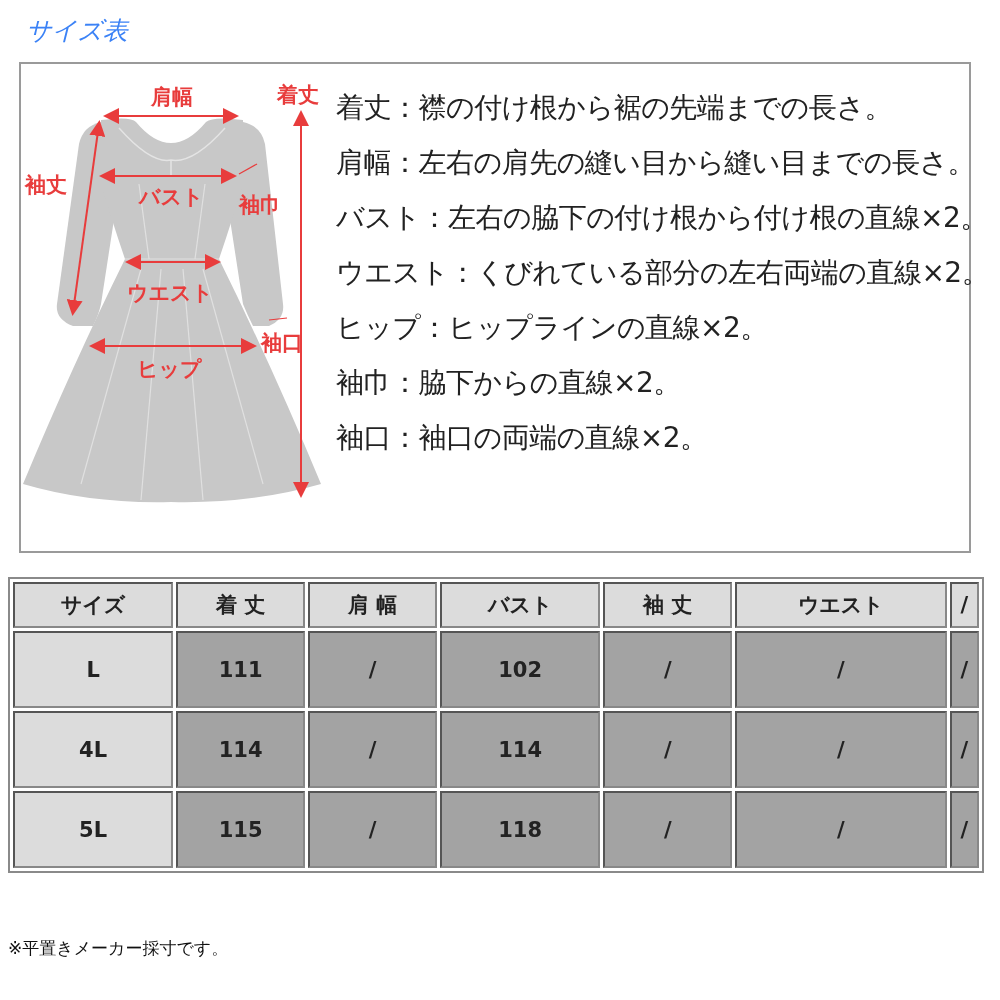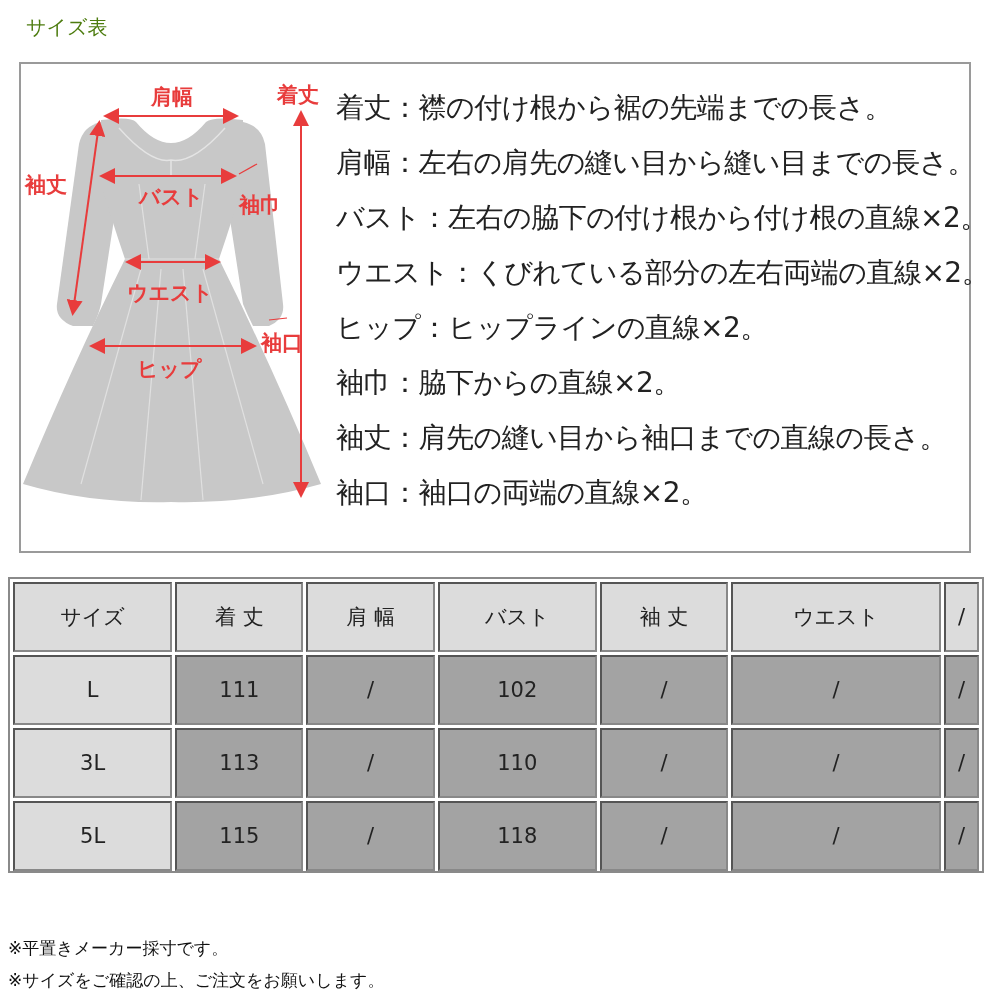--- a/index.html
+++ b/index.html
@@ -1,28 +1,28 @@
 <!DOCTYPE html>
 <html><head>
   <meta charset="utf-8">
   <style>
     html, body { margin: 0; padding: 0; background: #ffffff; }
     body { width: 1000px; height: 1000px; position: relative; overflow: hidden;
            font-family: "DejaVu Sans", "Liberation Sans", sans-serif; color: #222; }
-    .title { position: absolute; left: 26px; top: 14px; font-size: 20px; color: #4d7c0f; }
+    .title { position: absolute; left: 26px; top: 14px; font-size: 25px; color: #3b82f6; font-style: italic; }
     .diagram-box { position: absolute; left: 19px; top: 62px; width: 952px; height: 491px;
                    border: 2px solid #9a9a9a; box-sizing: border-box; background: #fff; }
     .diagram-svg { position: absolute; left: 0; top: 0; }
     .defs { position: absolute; left: 315px; top: 16px; width: 630px; }
     .def-line { font-size: 28px; line-height: 55px; height: 55px; white-space: nowrap; color: #222; letter-spacing: -0.5px; }
     .tbl-wrap { position: absolute; left: 8px; top: 577px; width: 976px; height: 296px;
                 border: 2px solid #8a8a8a; box-sizing: border-box; }
     table.size-table { border-collapse: separate; border-spacing: 3px; width: 100%; height: 100%; }
     table.size-table td, table.size-table th { border: 2px solid #555; border-right-color:#888; border-bottom-color:#888;
-      text-align: center; font-size: 21px; font-weight: normal; color: #222; padding: 12px; height: 42px; }
+      text-align: center; font-size: 21px; font-weight: bold; color: #222; padding: 0; height: 42px; }
     table.size-table th { background: #dcdcdc; }
     table.size-table td.size-cell { background: #dcdcdc; }
     table.size-table td { background: #a3a3a3; }
     .notes { position: absolute; left: 8px; top: 932px; font-size: 17px; line-height: 32px; color: #111; }
     .lbl { font-family: "DejaVu Serif", "Liberation Serif", serif; font-weight: bold; fill: #e83c3c; }
   </style>
 </head>
 <body>
 
 <div class="title">サイズ表</div>
@@ -75,21 +75,20 @@
     <text class="lbl" x="116" y="312" font-size="21">ヒップ</text>
   </svg>
 
   <div class="defs">
     <div class="def-line">着丈：襟の付け根から裾の先端までの長さ。</div>
     <div class="def-line">肩幅：左右の肩先の縫い目から縫い目までの長さ。</div>
     <div class="def-line">バスト：左右の脇下の付け根から付け根の直線×2。</div>
     <div class="def-line">ウエスト：くびれている部分の左右両端の直線×2。</div>
     <div class="def-line">ヒップ：ヒップラインの直線×2。</div>
     <div class="def-line">袖巾：脇下からの直線×2。</div>
-    <div class="def-line">袖丈：肩先の縫い目から袖口までの直線の長さ。</div>
     <div class="def-line">袖口：袖口の両端の直線×2。</div>
   </div>
 </div>
 
 <div class="tbl-wrap">
   <table class="size-table">
     <colgroup>
       <col style="width:16.9%">
         <col style="width:13.6%">
         <col style="width:13.6%">
@@ -113,37 +112,36 @@
       <tr>
         <td class="size-cell">L</td>
         <td>111</td>
         <td>/</td>
         <td>102</td>
         <td>/</td>
         <td>/</td>
         <td>/</td>
       </tr>
       <tr>
-        <td class="size-cell">3L</td>
-        <td>113</td>
+        <td class="size-cell">4L</td>
+        <td>114</td>
         <td>/</td>
-        <td>110</td>
+        <td>114</td>
         <td>/</td>
         <td>/</td>
         <td>/</td>
       </tr>
       <tr>
         <td class="size-cell">5L</td>
         <td>115</td>
         <td>/</td>
         <td>118</td>
         <td>/</td>
         <td>/</td>
         <td>/</td>
       </tr>
     </tbody>
   </table>
 </div>
 
 <div class="notes">
   <div>※平置きメーカー採寸です。</div>
-  <div>※サイズをご確認の上、ご注文をお願いします。</div>
 </div>
 
 </body></html>

